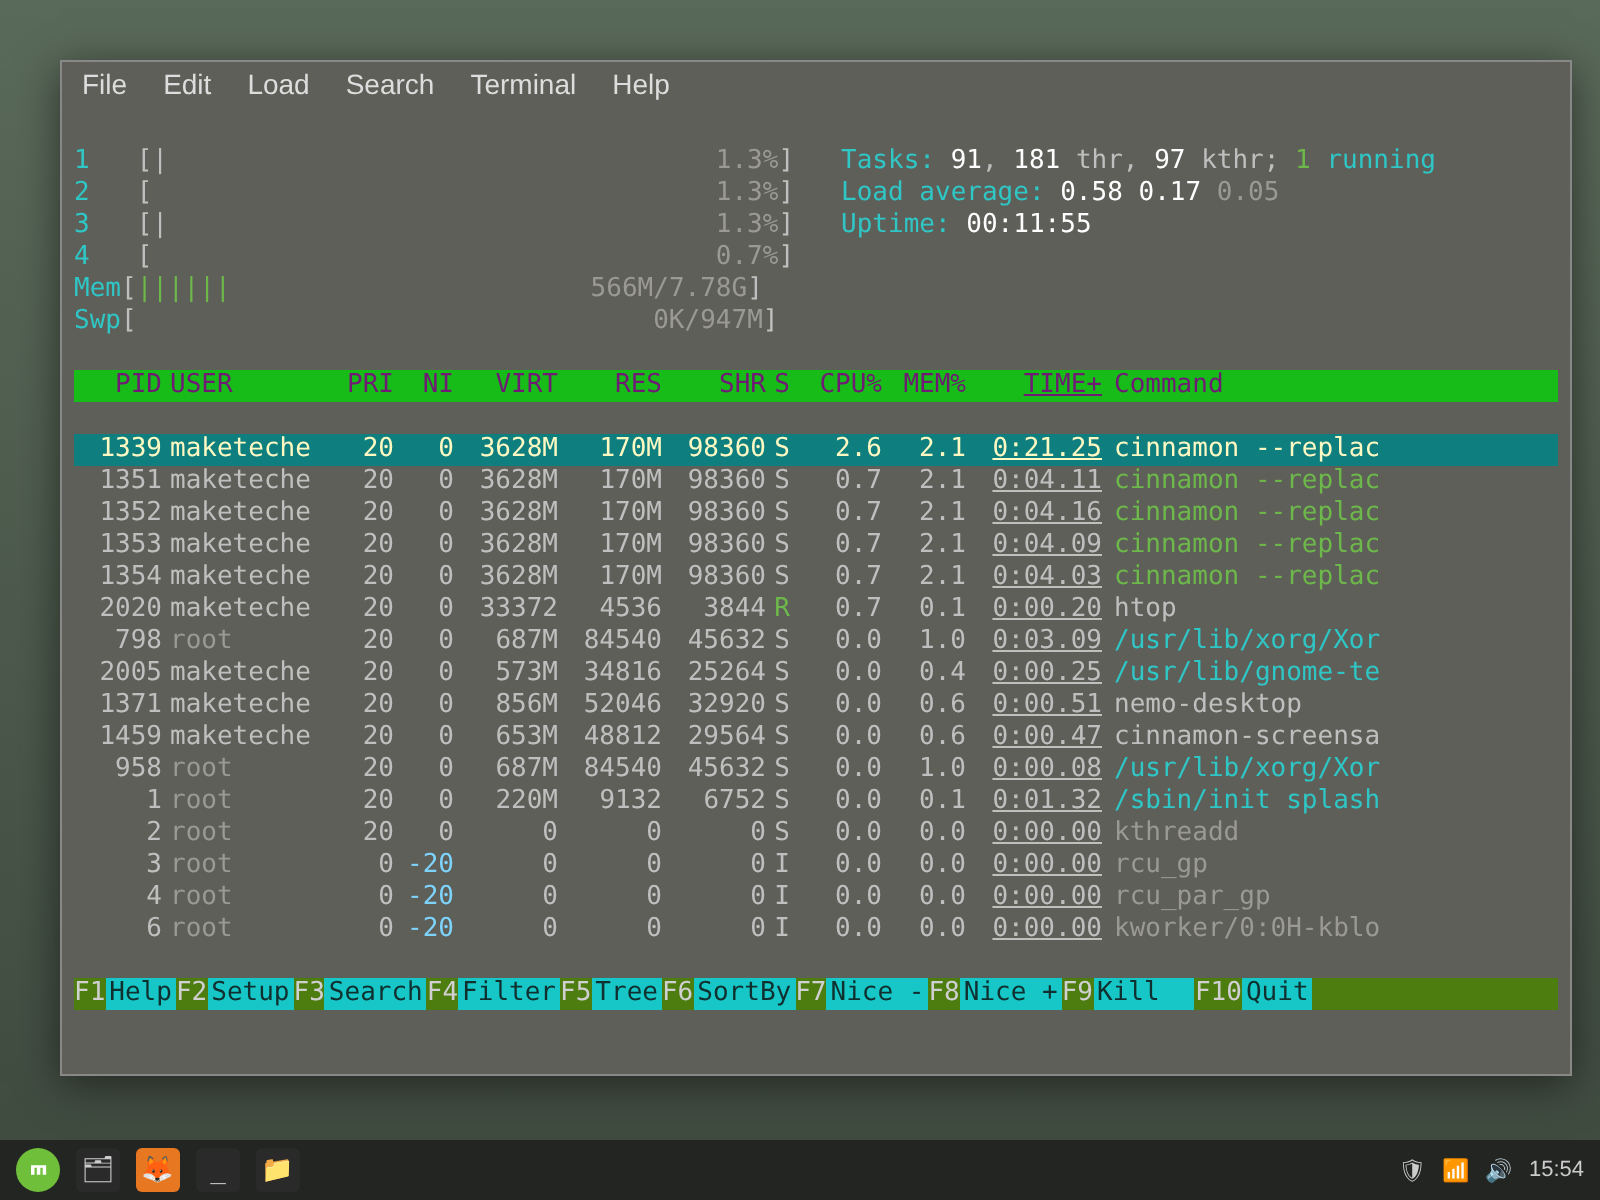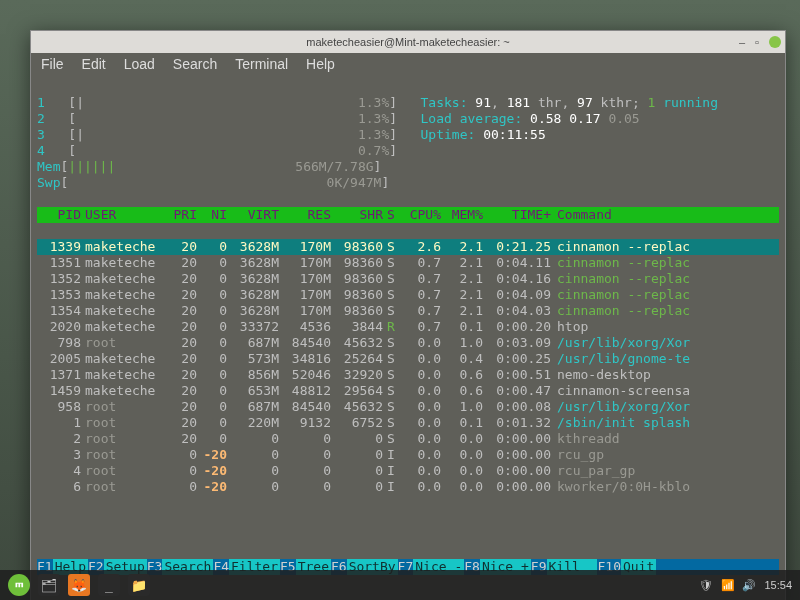--- a/index.html
+++ b/index.html
@@ -35,44 +35,44 @@
   .menubar span { cursor:pointer; }
   .term {
     background:#5f5f59; color:#bfbfbf;
     line-height:16px; white-space:pre; padding:4px 6px 0 6px;
     font-size:13px;
   }
   .c-cyan   { color:#2fc6c6; }
   .c-dim    { color:#9a9a93; }
   .c-white  { color:#ffffff; }
   .c-green  { color:#6db84a; }
-  .c-red    { color:#fdba74;font-weight:bold; }
+  .c-red    { color:#7dd3fc; }
   
   .hdr {
     background:#18bc18; color:#701a75; display:flex; height:16px;
   }
   .hdr span, .row span { display:inline-block; overflow:hidden; }
   .row { display:flex; height:16px; }
   .row.sel { background:#0e7e7e; color:#fef9c3; }
   .row .c-green { color:#6db84a; }
   
   .col-pid  { width:44px; text-align:right; }
   .col-user { width:82px; padding-left:4px; }
   .col-pri  { width:34px; text-align:right; }
   .col-ni   { width:30px; text-align:right; }
   .col-virt { width:52px; text-align:right; }
   .col-res  { width:52px; text-align:right; }
   .col-shr  { width:52px; text-align:right; }
   .col-s    { width:16px; text-align:center; }
   .col-cpu  { width:42px; text-align:right; }
   .col-mem  { width:42px; text-align:right; }
-  .col-time { width:68px; text-align:right; }
+  .col-time { width:68px; text-align:right;text-decoration:underline; }
   .col-cmd  { flex:1; padding-left:6px; white-space:pre; }
   
-  .fkeys { display:flex; height:16px; background:#0369a1;margin-top:48px; }
+  .fkeys { display:flex; height:16px; background:#4d7c0f; }
   .fk { display:flex; }
   .fk-num { color:#d0d0d0; padding:0 0 0 0; }
   .fk-lbl { background:#17c6c6; color:#103030; padding:0 2px; }
   
   .taskbar {
     position:absolute; left:0; bottom:0; width:800px; height:30px;
     background:rgba(30,30,30,0.85); display:flex; align-items:center;
     padding:0 8px; gap:8px;
   }
   .tb-icon {
@@ -81,28 +81,20 @@
   }
   .tb-mint { background:#6fbf3a; color:#fff; border-radius:50%; }
   .tb-fire { background:#e87722; color:#fff; }
   .tb-dark { background:#2a2a2a; color:#ccc; }
   .tb-right { margin-left:auto; display:flex; align-items:center; gap:8px; color:#ccc; font-family:sans-serif; font-size:11px;}
 </style>
 </head>
 <body>
 
 <div class="window">
-  <div class="titlebar">
-    <span>maketecheasier@Mint-maketecheasier: ~</span>
-    <div class="titlebar-ctrls">
-      <span>–</span>
-      <span>▫</span>
-      <span class="close-dot"></span>
-    </div>
-  </div>
   <div class="menubar">
     <span>File</span>
     <span>Edit</span>
     <span>Load</span>
     <span>Search</span>
     <span>Terminal</span>
     <span>Help</span>
   </div>
 
   <div class="term">

